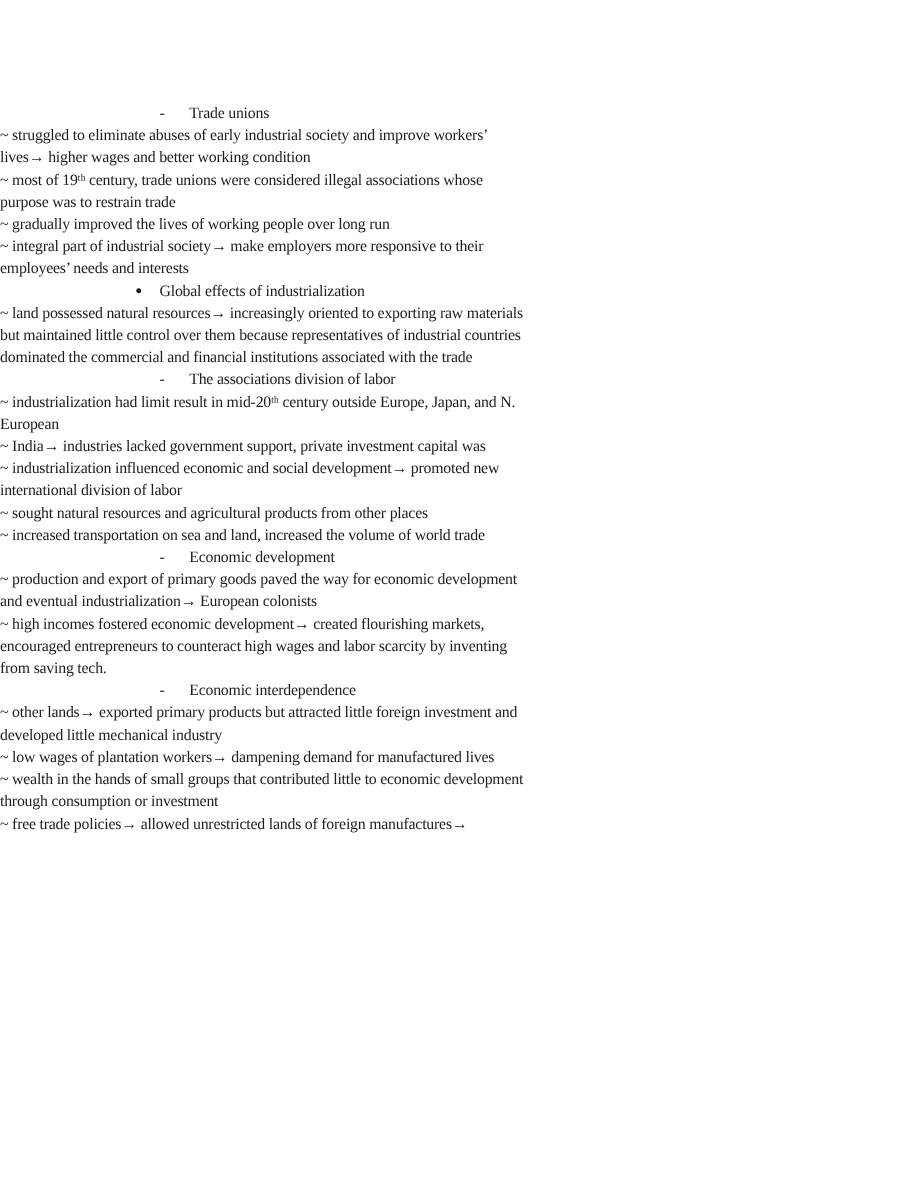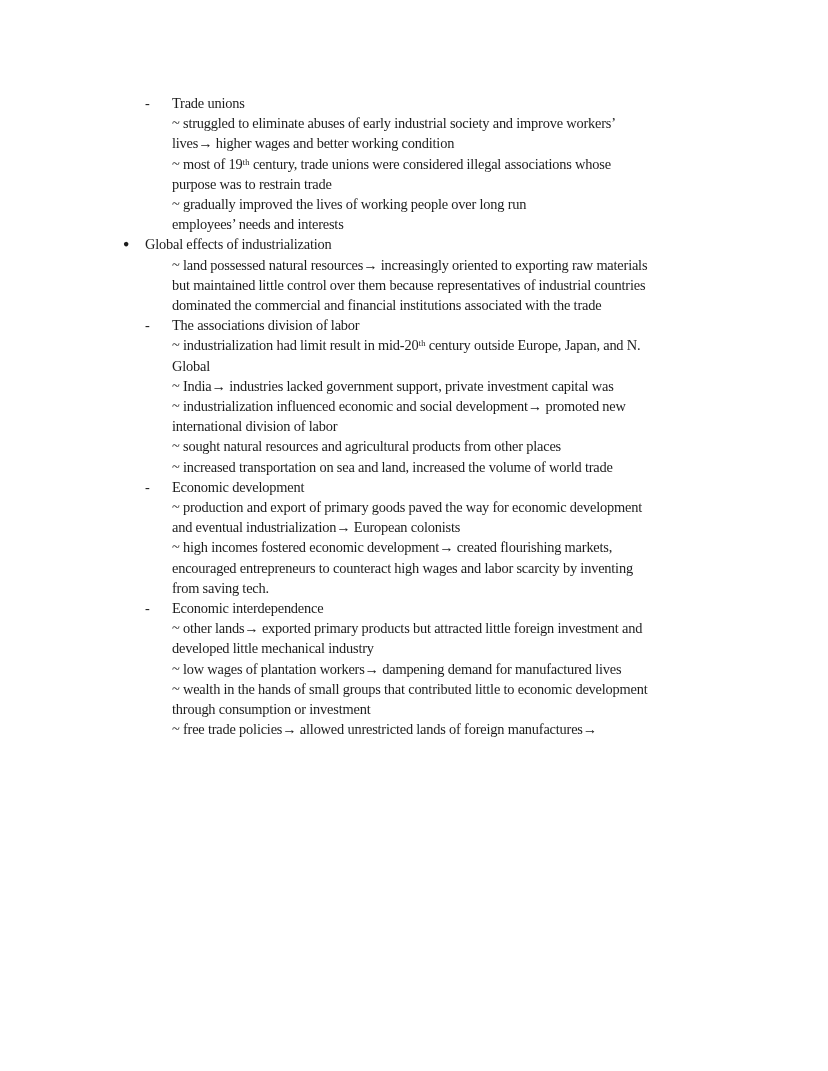--- a/index.html
+++ b/index.html
@@ -26,21 +26,21 @@
     right: 0;
   }
   .line {
     position: relative;
     font-size: 14.4px;
     line-height: 20.2px;
     letter-spacing: -0.2px;
     color: #1c1c1c;
     white-space: pre;
   }
-  .line.body   { padding-left: 172px; }
+  .line.body   { }
   .line.dash   { padding-left: 172px; }
   .line.bullet { padding-left: 145px; }
   .marker {
     position: absolute;
     top: 0;
     line-height: 20.2px;
     color: #1c1c1c;
   }
   .dash-marker   { left: 145px; font-size: 14.4px; }
   .bullet-marker { left: 123px; font-size: 10.5px; }
@@ -49,28 +49,29 @@
 <body>
 
 <div class="page">
   <div class="content">
       <div class="line dash"><span class="marker dash-marker">-</span><span class="text">Trade unions</span></div>
       <div class="line body"><span class="text">~ struggled to eliminate abuses of early industrial society and improve workers’</span></div>
       <div class="line body"><span class="text">lives→ higher wages and better working condition</span></div>
       <div class="line body"><span class="text">~ most of 19ᵗʰ century, trade unions were considered illegal associations whose</span></div>
       <div class="line body"><span class="text">purpose was to restrain trade</span></div>
       <div class="line body"><span class="text">~ gradually improved the lives of working people over long run</span></div>
+      <div class="line body"><span class="text">~ integral part of industrial society→ make employers more responsive to their</span></div>
       <div class="line body"><span class="text">employees’ needs and interests</span></div>
       <div class="line bullet"><span class="marker bullet-marker">●</span><span class="text">Global effects of industrialization</span></div>
       <div class="line body"><span class="text">~ land possessed natural resources→ increasingly oriented to exporting raw materials</span></div>
       <div class="line body"><span class="text">but maintained little control over them because representatives of industrial countries</span></div>
       <div class="line body"><span class="text">dominated the commercial and financial institutions associated with the trade</span></div>
       <div class="line dash"><span class="marker dash-marker">-</span><span class="text">The associations division of labor</span></div>
       <div class="line body"><span class="text">~ industrialization had limit result in mid-20ᵗʰ century outside Europe, Japan, and N.</span></div>
-      <div class="line body"><span class="text">Global</span></div>
+      <div class="line body"><span class="text">European</span></div>
       <div class="line body"><span class="text">~ India→ industries lacked government support, private investment capital was</span></div>
       <div class="line body"><span class="text">~ industrialization influenced economic and social development→ promoted new</span></div>
       <div class="line body"><span class="text">international division of labor</span></div>
       <div class="line body"><span class="text">~ sought natural resources and agricultural products from other places</span></div>
       <div class="line body"><span class="text">~ increased transportation on sea and land, increased the volume of world trade</span></div>
       <div class="line dash"><span class="marker dash-marker">-</span><span class="text">Economic development</span></div>
       <div class="line body"><span class="text">~ production and export of primary goods paved the way for economic development</span></div>
       <div class="line body"><span class="text">and eventual industrialization→ European colonists</span></div>
       <div class="line body"><span class="text">~ high incomes fostered economic development→ created flourishing markets,</span></div>
       <div class="line body"><span class="text">encouraged entrepreneurs to counteract high wages and labor scarcity by inventing</span></div>

